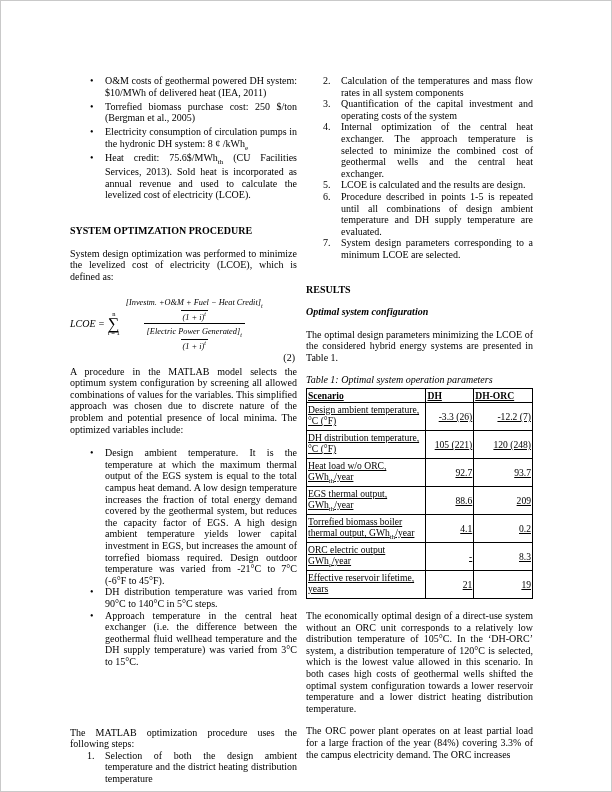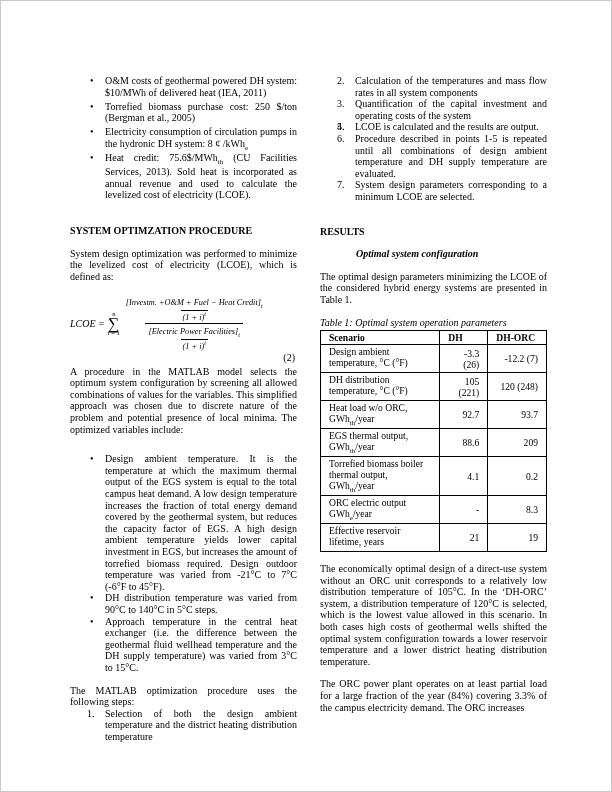--- a/index.html
+++ b/index.html
@@ -3,29 +3,29 @@
 <meta charset="utf-8">
 <style>
   * { margin:0; padding:0; box-sizing:border-box; }
   html,body { background:#ffffff; }
   .page {
     width:612px; height:792px; position:relative; background:#ffffff;
     border:1px solid #c9c9c9; overflow:hidden;
     font-family:"Liberation Serif", serif; font-size:10px; line-height:1.16;
     color:#000;
   }
-  .content { position:absolute; left:69px; top:74px; width:478px; display:flex; gap:23px; }
+  .content { position:absolute; left:69px; top:74px; width:478px; display:flex; gap:9px; }
   .col { width:227px; display:flex; flex-direction:column; text-align:justify; }
 
   .para { margin-bottom:11px; }
-  .para.tight { margin-bottom:0; }
+  .para.tight { margin-bottom:0;margin-top:48px; }
 
   .heading { font-weight:bold; margin:12px 0 11px 0; text-align:left; }
   .heading.first { margin-top:13px; }
-  .subheading { font-weight:bold; font-style:italic; margin-bottom:11px; text-align:left;margin-left:36px; }
+  .subheading { font-weight:bold; font-style:italic; margin-bottom:11px; text-align:left; }
 
   .bullet-list { margin-bottom:11px; }
   .bullet { position:relative; padding-left:35px; }
   .bullet::before { content:"\2022"; position:absolute; left:20px; top:0; }
 
   .num-list { margin-bottom:0; }
   .num-item { position:relative; padding-left:35px; }
   .num-item .num { position:absolute; left:17px; top:0; }
 
   
@@ -37,21 +37,21 @@
   .fo-num { padding:0 3px 1px 3px; }
   .fo-den { border-top:1px solid #000; padding:1px 3px 0 3px; }
   .frac-in { display:inline-flex; flex-direction:column; align-items:center; font-size:8.3px; line-height:1.15; white-space:nowrap; }
   .fi-den { border-top:1px solid #000; padding:0 2px; }
   .equation sub, .equation sup { font-size:6px; }
   .eq-number { text-align:right; margin:1px 2px 2px 0; }
 
   
   .table-caption { font-style:italic; text-align:left; margin-bottom:2px; }
   table { border-collapse:collapse; width:100%; margin-bottom:11px; font-size:9.6px; line-height:1.15; }
-  th, td { border:1px solid #000; padding:1px 8px; text-align:left; }
+  th, td { border:1px solid #000; padding:1px 1px; text-align:left;text-decoration:underline; }
   th { font-weight:bold; vertical-align:top; }
   td.lbl { vertical-align:top; }
   td.val { text-align:right; vertical-align:middle; }
   sub { font-size:7px; }
 </style>
 </head>
 <body>
 
 <div class="page">
   <div class="content">
@@ -78,52 +78,52 @@
         </span>
         <span class="frac-outer">
           <span class="fo-num">
             <span class="frac-in">
               <span class="fi-num"><span>[Investm. +O&amp;M + Fuel − Heat Credit]</span><sub>t</sub></span>
               <span class="fi-den"><span>(1 + i)</span><sup>t</sup></span>
             </span>
           </span>
           <span class="fo-den">
             <span class="frac-in">
-              <span class="fi-num"><span>[Electric Power Facilities]</span><sub>t</sub></span>
+              <span class="fi-num"><span>[Electric Power Generated]</span><sub>t</sub></span>
               <span class="fi-den"><span>(1 + i)</span><sup>t</sup></span>
             </span>
           </span>
         </span>
       </div>
       <div class="eq-number">(2)</div>
 
 
-      <div class="para" style="margin-bottom:18px">A procedure in the MATLAB model selects the optimum system configuration by screening all allowed combinations of values for the variables. This simplified approach was chosen due to discrete nature of the problem and potential presence of local minima. The optimized variables include:</div>
+      <div class="para" style="margin-bottom:12px">A procedure in the MATLAB model selects the optimum system configuration by screening all allowed combinations of values for the variables. This simplified approach was chosen due to discrete nature of the problem and potential presence of local minima. The optimized variables include:</div>
 
       <div class="bullet-list">
         <div class="bullet">Design ambient temperature. It is the temperature at which the maximum thermal output of the EGS system is equal to the total campus heat demand. A low design temperature increases the fraction of total energy demand covered by the geothermal system, but reduces the capacity factor of EGS. A high design ambient temperature yields lower capital investment in EGS, but increases the amount of torrefied biomass required. Design outdoor temperature was varied from -21°C to 7°C (-6°F to 45°F).</div>
         <div class="bullet">DH distribution temperature was varied from 90°C to 140°C in 5°C steps.</div>
         <div class="bullet">Approach temperature in the central heat exchanger (i.e. the difference between the geothermal fluid wellhead temperature and the DH supply temperature) was varied from 3°C to 15°C.</div>
       </div>
 
       <div class="para tight">The MATLAB optimization procedure uses the following steps:</div>
 
       <div class="num-list">
         <div class="num-item"><span class="num">1.</span><span>Selection of both the design ambient temperature and the district heating distribution temperature</span></div>
       </div>
 
     </div>
 
     <div class="col">
 
       <div class="num-list" style="margin-bottom:9px">
         <div class="num-item"><span class="num">2.</span><span>Calculation of the temperatures and mass flow rates in all system components</span></div>
         <div class="num-item"><span class="num">3.</span><span>Quantification of the capital investment and operating costs of the system</span></div>
-        <div class="num-item"><span class="num">4.</span></div>
-        <div class="num-item"><span class="num">5.</span><span>LCOE is calculated and the results are output.</span></div>
+        <div class="num-item"><span class="num">4.</span><span>Internal optimization of the central heat exchanger. The approach temperature is selected to minimize the combined cost of geothermal wells and the central heat exchanger.</span></div>
+        <div class="num-item"><span class="num">5.</span><span>LCOE is calculated and the results are design.</span></div>
         <div class="num-item"><span class="num">6.</span><span>Procedure described in points 1-5 is repeated until all combinations of design ambient temperature and DH supply temperature are evaluated.</span></div>
         <div class="num-item"><span class="num">7.</span><span>System design parameters corresponding to a minimum LCOE are selected.</span></div>
       </div>
 
       <div class="heading" style="margin-top:14px">RESULTS</div>
 
       <div class="subheading">Optimal system configuration</div>
 
       <div class="para">The optimal design parameters minimizing the LCOE of the considered hybrid energy systems are presented in Table 1.</div>
 

